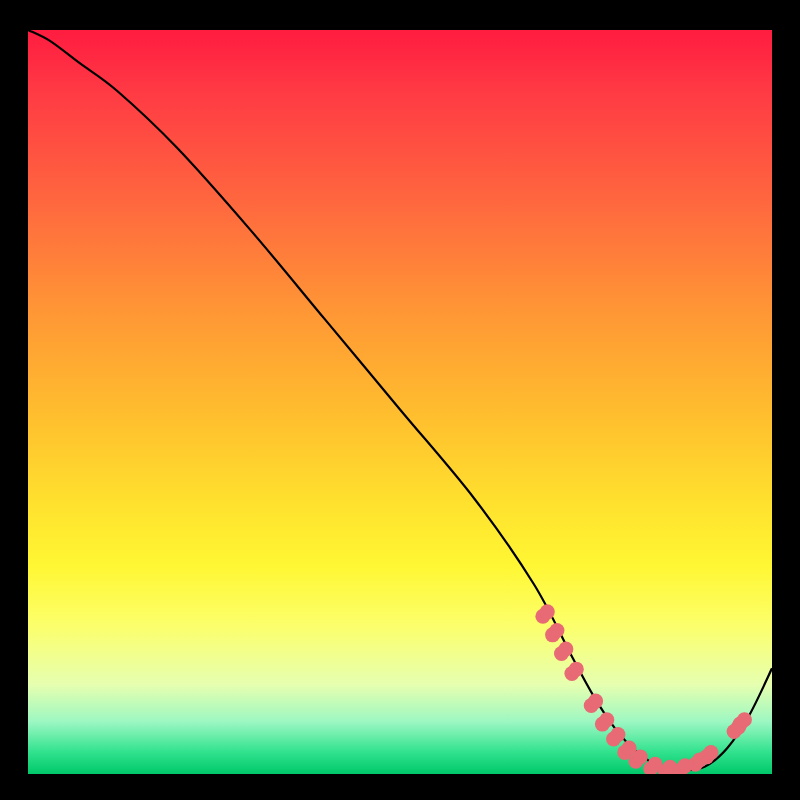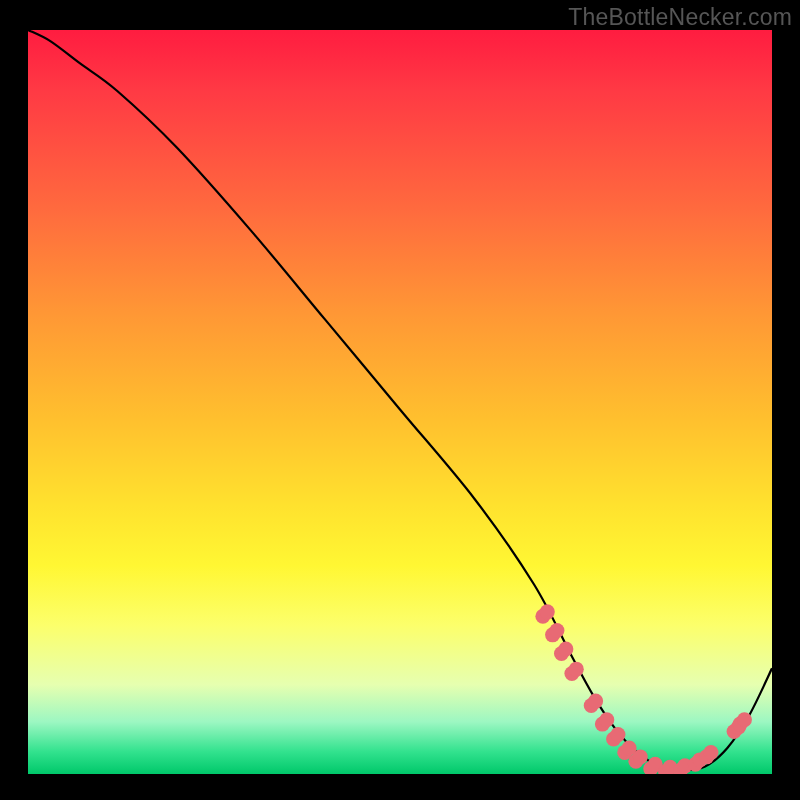--- a/index.html
+++ b/index.html
@@ -56,21 +56,20 @@
   }
   .marker {
     fill: #e86a74;
     stroke: none;
   }
 </style>
 </head>
 <body>
 
 <div class="frame">
-  <div class="attribution">TheBottleNecker.com</div>
 
   <div class="plot-area">
     <svg class="curve" viewBox="0 0 744 744" preserveAspectRatio="none">
       <path id="curve-path" fill="none" stroke="#000" stroke-width="2.2" d="M 0 0 C 3.72 1.8600000000000019, 13.639999999999999 5.580000000000005, 22.32 11.16000000000001 C 31 16.740000000000016, 40.92 25.17200000000004, 52.080000000000005 33.48000000000003 C 63.24000000000001 41.788000000000025, 73.16 46.995999999999974, 89.28 61.007999999999974 C 105.4 75.01999999999997, 126.48000000000002 94.24000000000001, 148.8 117.55200000000002 C 171.12 140.86400000000003, 198.39999999999998 172.11200000000002, 223.2 200.88000000000002 C 248 229.64800000000002, 272.8 260.40000000000003, 297.6 290.16 C 322.40000000000003 319.92, 347.2 349.68, 372 379.44 C 396.8 409.2, 424.08 439.58000000000004, 446.4 468.72 C 468.71999999999997 497.86, 489.8 528.24, 505.92 554.28 C 522.04 580.3199999999999, 533.2 606.3599999999999, 543.12 624.9599999999999 C 553.04 643.56, 558 653.48, 565.44 665.88 C 572.8800000000001 678.28, 580.32 689.812, 587.76 699.36 C 595.1999999999999 708.908, 602.6399999999999 716.9680000000001, 610.0799999999999 723.168 C 617.52 729.3679999999999, 624.9599999999999 733.708, 632.4 736.56 C 639.84 739.4119999999999, 647.28 740.28, 654.72 740.28 C 662.1600000000001 740.28, 669.6000000000001 740.28, 677.0400000000001 736.56 C 684.48 732.8399999999999, 691.9200000000001 726.6399999999999, 699.36 717.9599999999999 C 706.8 709.28, 714.24 697.748, 721.68 684.48 C 729.1199999999999 671.212, 740.28 646.04, 744 638.352"></path>
       <g id="markers-group">
           <g class="marker">
             <circle cx="514.8799999999999" cy="586.2400000000001" r="7.5"></circle>
             <circle cx="519.28" cy="581.84" r="7.5"></circle>
           </g>
           <g class="marker">

